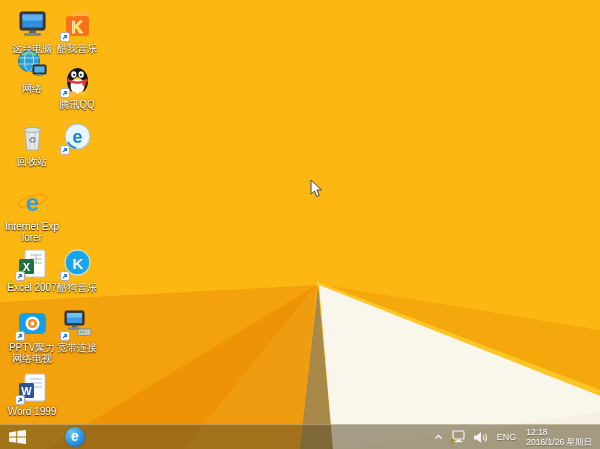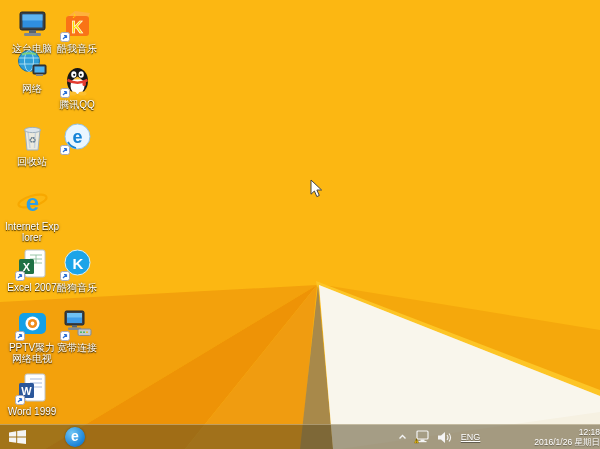--- a/index.html
+++ b/index.html
@@ -26,24 +26,24 @@
            background:rgba(88,74,38,.52);
            border-top:1px solid rgba(255,244,214,.35);
            box-sizing:border-box;display:flex;align-items:center;}
   #startbtn{width:34px;height:24px;display:flex;align-items:center;justify-content:center;}
   #pinned{width:34px;height:24px;margin-left:24px;display:flex;align-items:center;justify-content:center;}
   .ecirc{width:20px;height:20px;border-radius:50%;
          background:radial-gradient(circle at 35% 30%,#6fc6f5,#1b83d8 70%,#0f63ad);
          color:#fff;font-weight:bold;font-size:14px;line-height:19px;text-align:center;
          box-shadow:0 0 2px rgba(0,0,0,.4);}
   #tray{margin-left:auto;display:flex;align-items:center;height:100%;}
-  .trayitem{display:flex;align-items:center;justify-content:flex-start;height:100%;padding:0 3px;text-decoration:underline;}
+  .trayitem{display:flex;align-items:center;justify-content:flex-start;height:100%;padding:0 3px;}
   #lang{color:#fff;font-size:9px;padding:0 6px;text-shadow:0 1px 1px rgba(0,0,0,.4);}
-  #clock{color:#fff;font-size:8.5px;line-height:10px;text-align:right;
-         padding:0 0 0 4px;text-shadow:0 1px 1px rgba(0,0,0,.4);margin-left:44px;}
+  #clock{color:#fff;font-size:8.5px;line-height:10px;
+         padding:0 8px 0 4px;text-shadow:0 1px 1px rgba(0,0,0,.4);}
 </style>
 </head>
 <body>
 
 <div id="stage">
 
   <svg id="wall" width="600" height="449" viewBox="0 0 600 449">
     <rect x="0" y="0" width="600" height="449" fill="#fcb712"></rect>
     <polygon points="317,285 0,302 0,449 45,449" fill="#f3a10c"></polygon>
     <polygon points="317,285 45,449 185,449" fill="#ee9306"></polygon>

